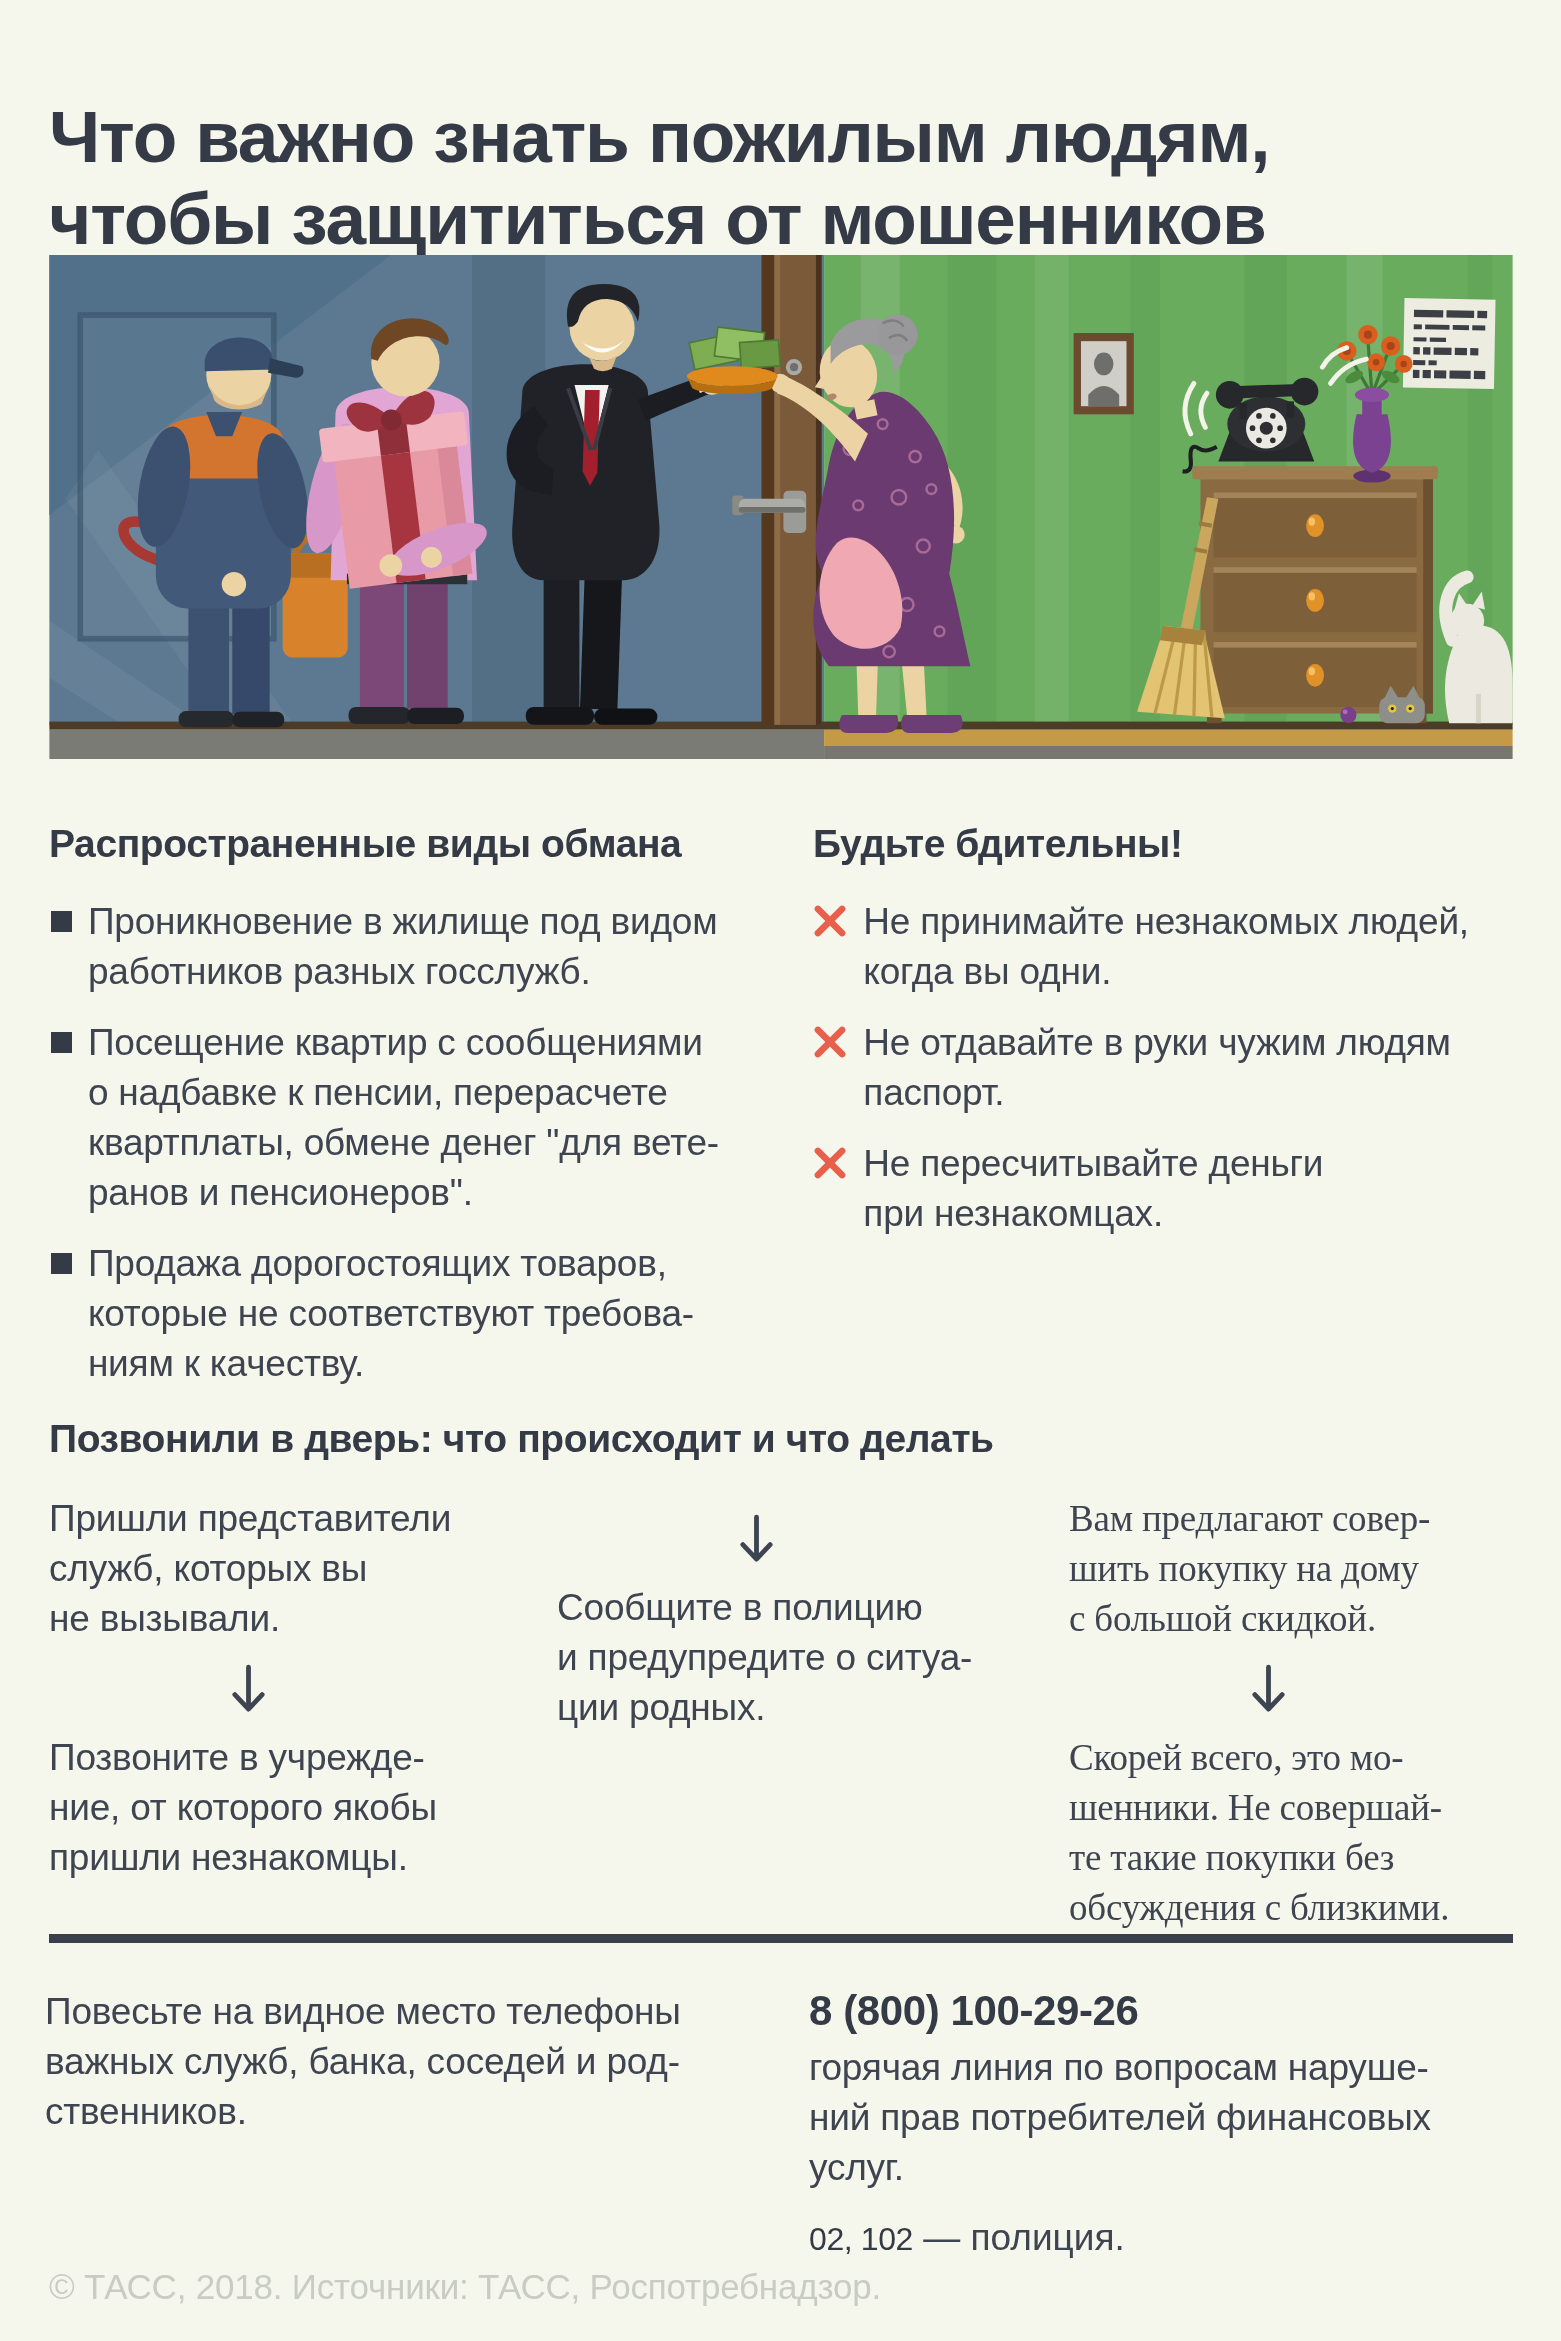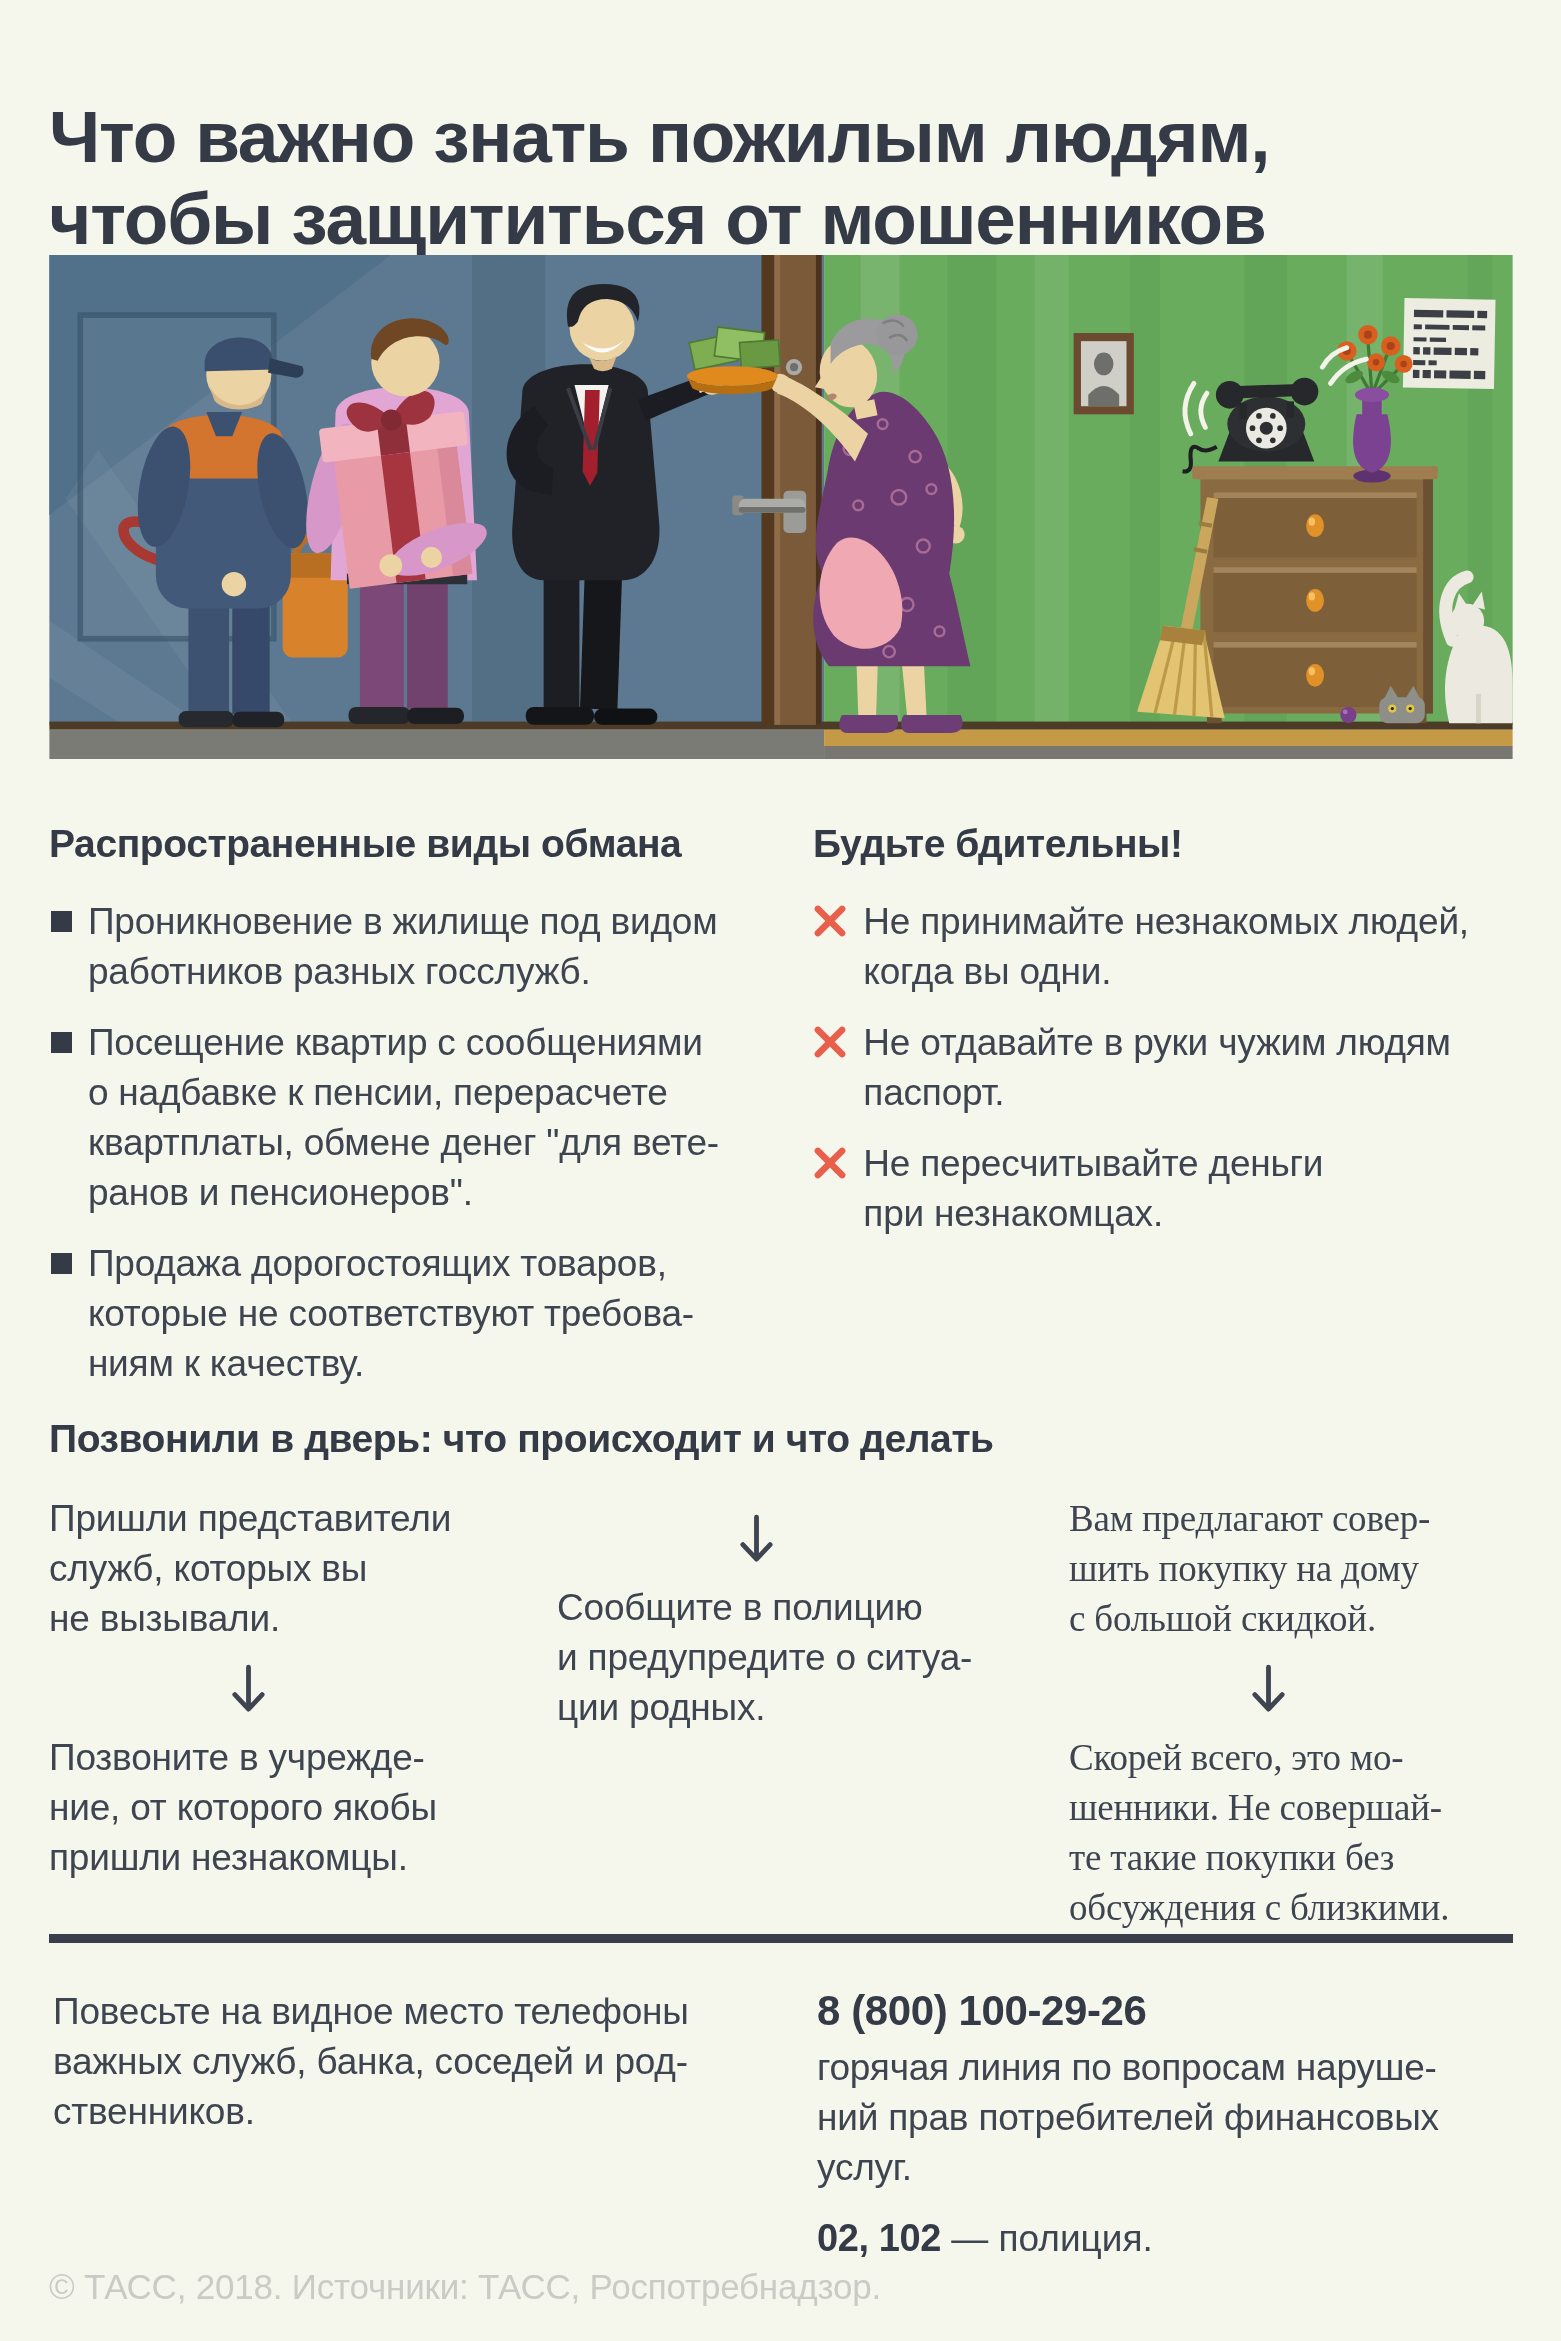--- a/index.html
+++ b/index.html
@@ -57,31 +57,31 @@
   .trio-col.c1{width:508px;}
   .trio-col.c2{width:512px;}
   .trio-col.c3{width:443px;font-family:Liberation Serif, serif;}
   .flow-arrow{display:block;margin:19.5px 0 19.5px 181px;width:37px;height:50px;}
 
   .divider{
     position:absolute;left:49px;top:1934px;width:1464px;height:9px;
     background:var(--divider);
   }
   .contacts{
-    position:absolute;left:53px;top:1987px;width:1464px;display:flex;
+    position:absolute;left:45px;top:1987px;width:1464px;display:flex;
   }
   .contacts-left{width:764px;flex:none;}
   .contacts-right{width:699px;flex:none;}
   .hotline-number{
     font-size:42px;font-weight:bold;color:var(--heading);margin:0 0 8.1px 0;
     letter-spacing:-0.4px;
   }
   .hotline-desc{margin:0 0 19.5px 0;}
   .police-line{font-size:37px;line-height:50px;}
-  .police-numbers{font-size:38px;font-weight:bold;color:var(--heading);letter-spacing:-0.4px;}
+  .police-numbers{font-size:32px;font-weight:normal;color:var(--heading);letter-spacing:-0.4px;}
   .copyright{
     position:absolute;left:49px;top:2267px;width:1464px;
     font-size:35px;color:var(--footer-text);letter-spacing:-0.2px;
   }
 </style>
 </head>
 <body>
 
 <h1 class="page-title">Что важно знать пожилым людям,
 чтобы защититься от мошенников</h1>

